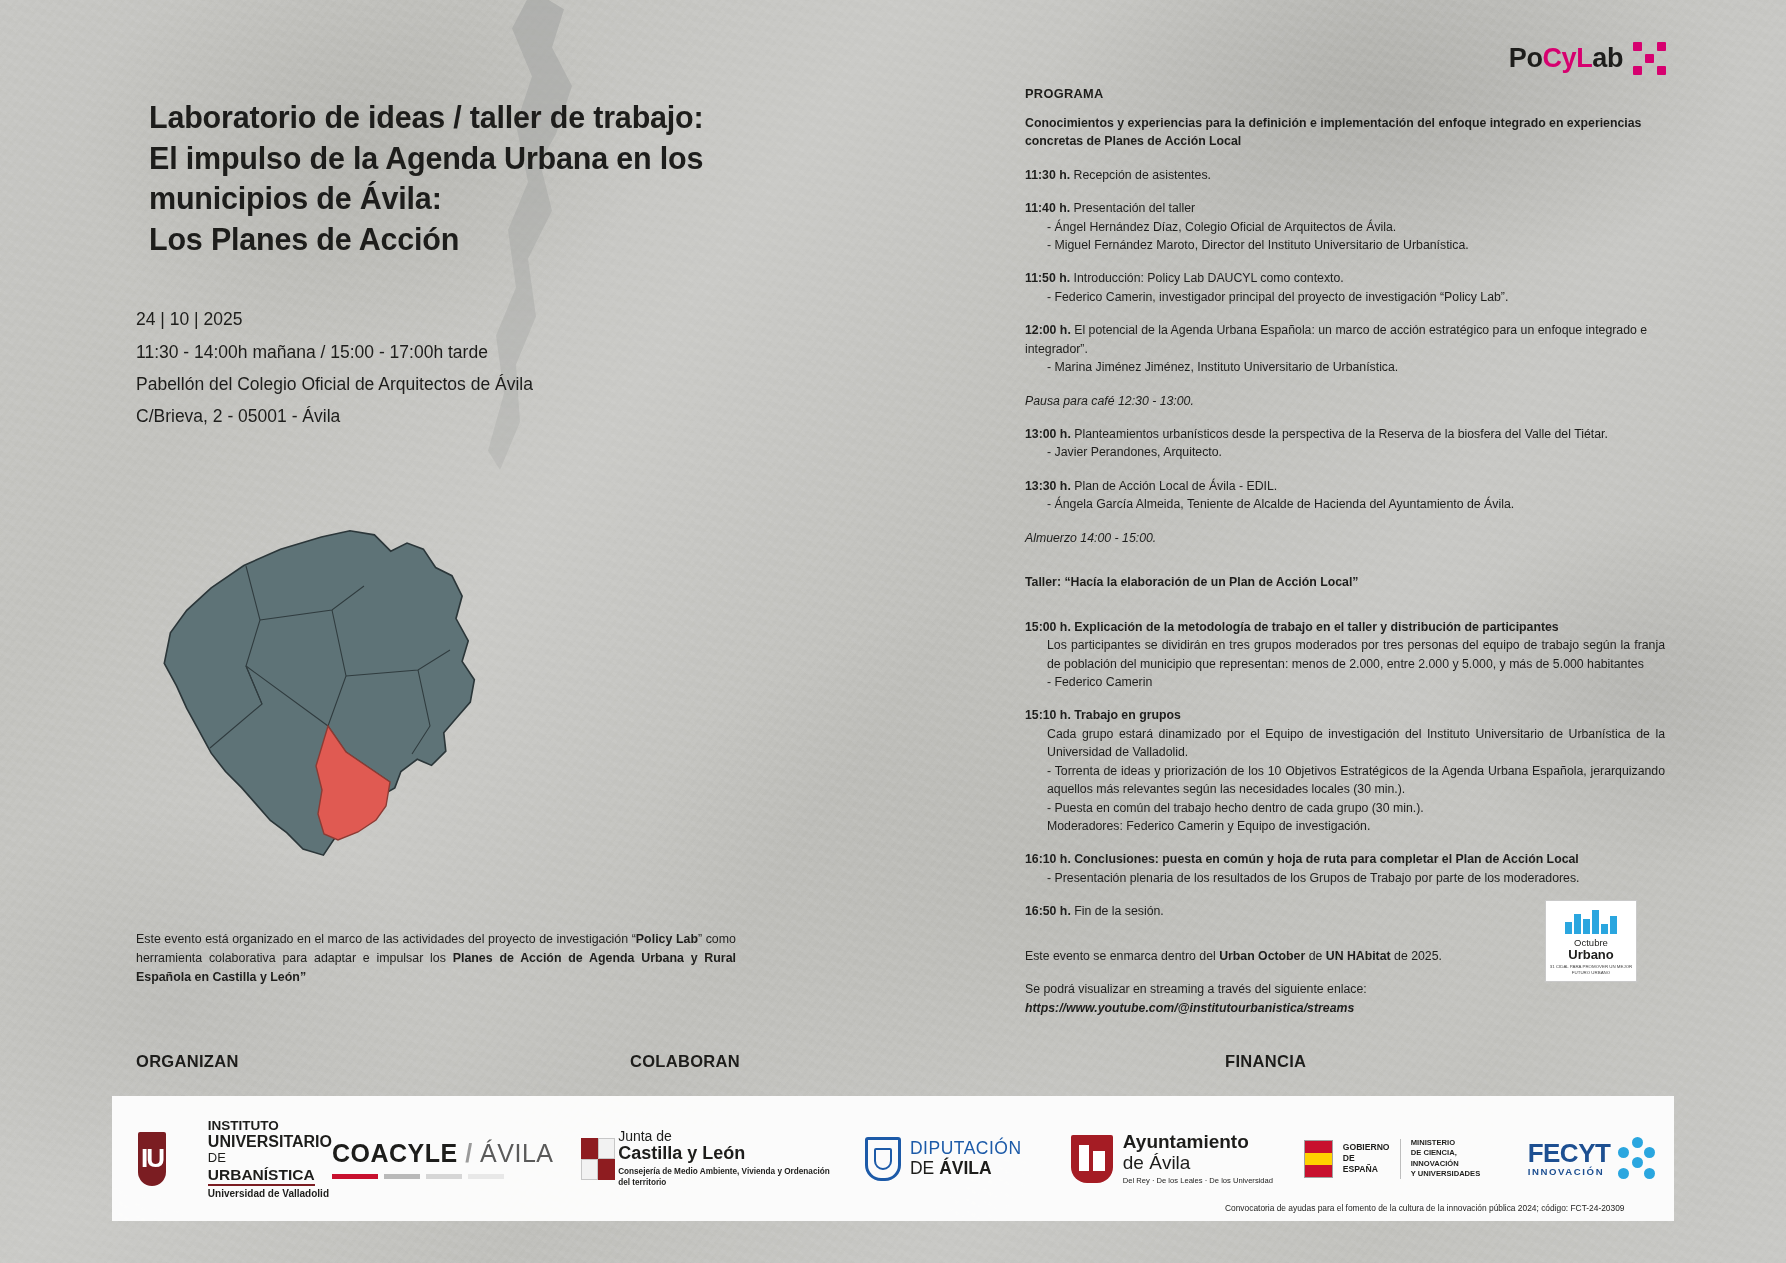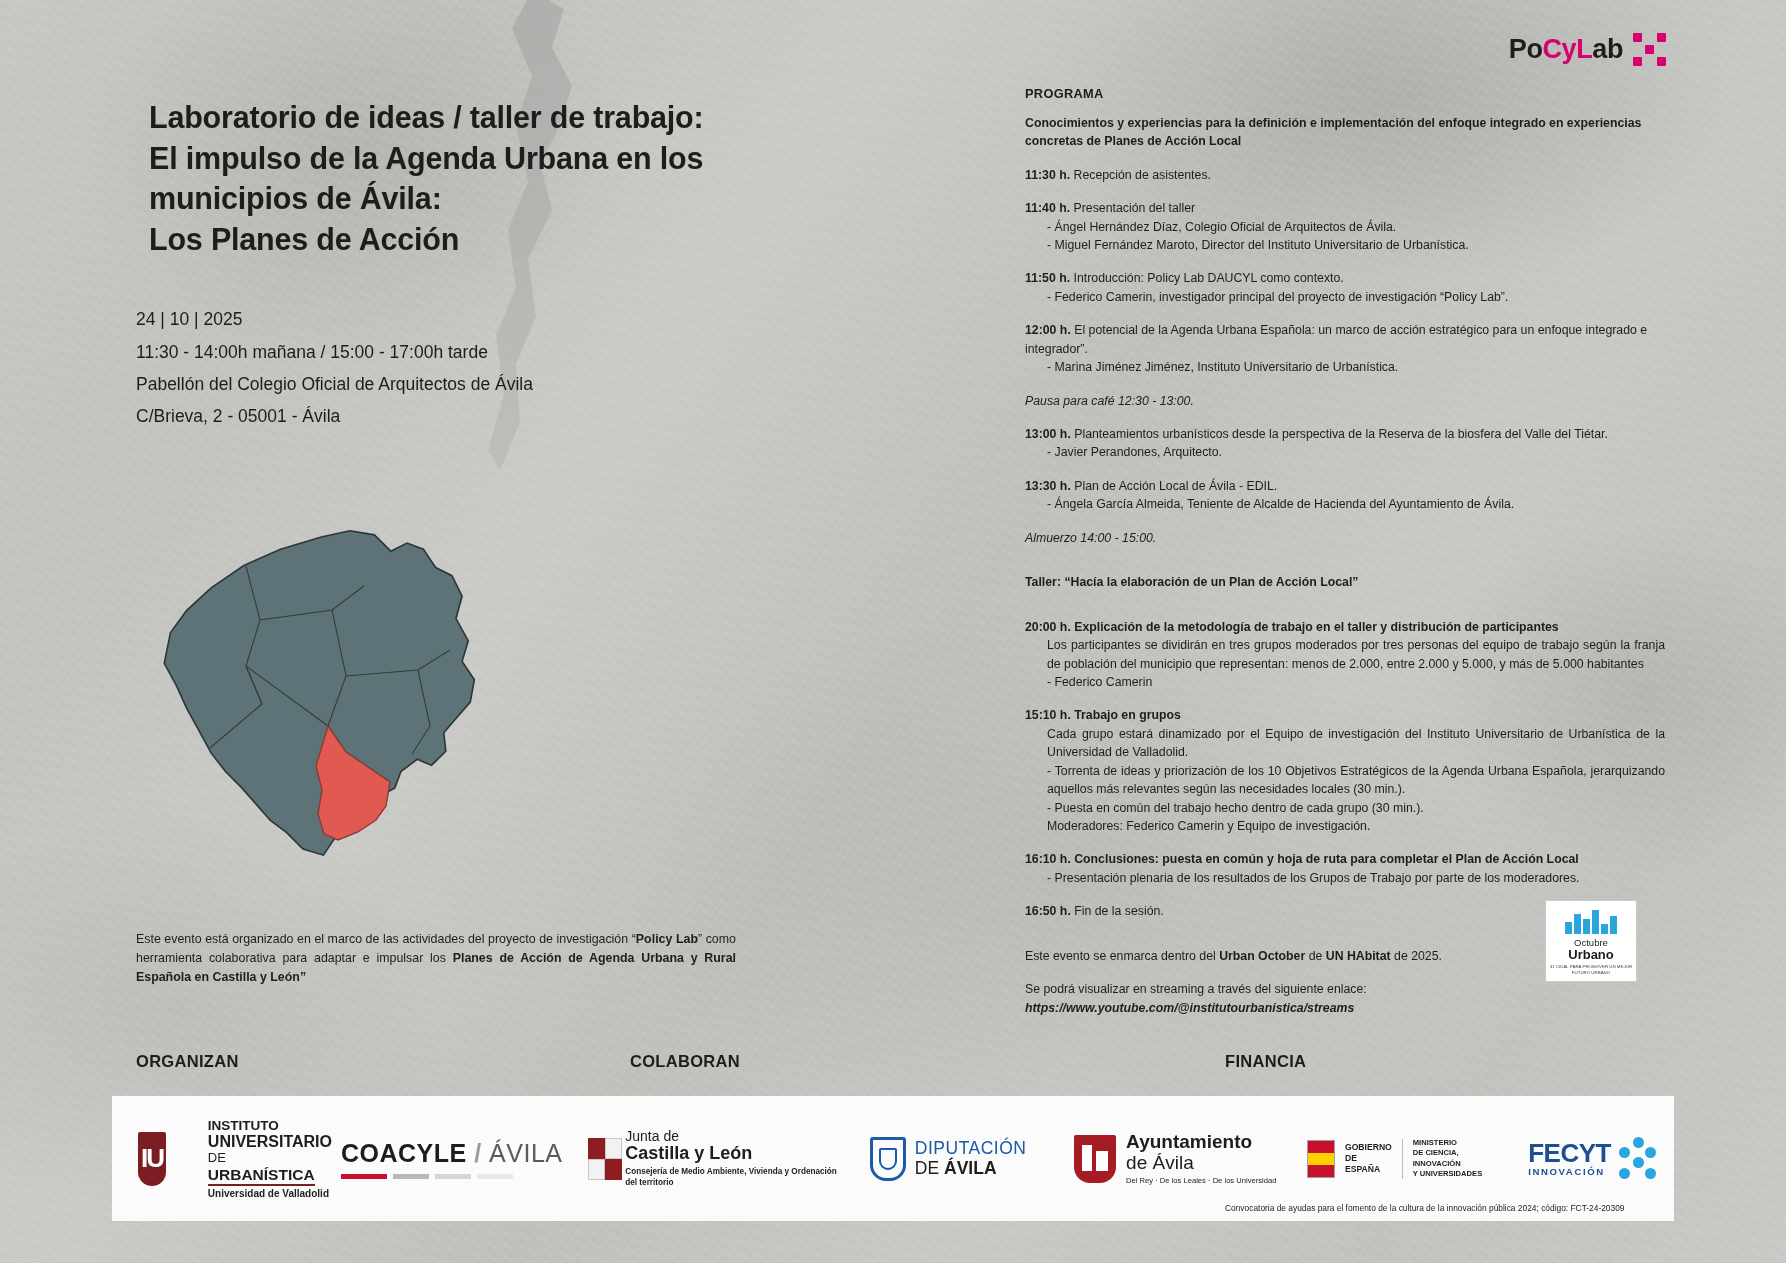--- a/index.html
+++ b/index.html
@@ -39,21 +39,21 @@
     width: 200px; height: 480px;
     background: linear-gradient(to bottom, rgba(150,152,150,0.85), rgba(158,160,158,0.5));
     clip-path: polygon(46% 0%, 62% 4%, 56% 12%, 66% 20%, 58% 30%, 50% 36%, 56% 46%, 44% 56%, 48% 68%, 38% 78%, 40% 90%, 30% 100%, 24% 96%, 32% 84%, 28% 72%, 38% 62%, 34% 50%, 44% 40%, 38% 28%, 46% 18%, 36% 8%);
     filter: blur(1.2px);
     opacity: 0.8;
   }
   #bg-veil { position: absolute; inset: 0; background: rgba(208,208,202,0.28); }
 
   
   .policylab {
-    position: absolute; right: 120px; top: 33px;
+    position: absolute; right: 120px; top: 42px;
     display: flex; align-items: center; gap: 10px;
   }
   .policylab .txt {
     font-size: 27px; font-weight: bold; letter-spacing: -0.4px;
     color: #1d1d1b;
   }
   .policylab .txt .mag { color: #d6006f; }
   .policylab .dots { display: grid; grid-template-columns: repeat(3, 9px); gap: 3px; }
   .policylab .dots i { display:block; width: 9px; height: 9px; background: #d6006f; border-radius: 1px; }
   .policylab .dots i.off { background: transparent; }
@@ -124,21 +124,21 @@
     border-radius: 2px 2px 14px 14px;
   }
   .iuu .txt { line-height: 1.12; color: #1d1d1b; margin-left: 32px; }
   .iuu .txt .r1 { font-size: 13.5px; font-weight: bold; }
   .iuu .txt .r2 { font-size: 16px; font-weight: bold; }
   .iuu .txt .r3 { font-size: 13px; }
   .iuu .txt .r4 { font-size: 15.5px; font-weight: bold; border-bottom: 2px solid #7b1d22; display:inline-block; padding-bottom:1px;}
   .iuu .txt .r5 { font-size: 10px; font-weight: bold; margin-top: 2px; }
 
   
-  .coacyle { flex-direction: column; align-items: flex-start; gap: 6px; margin-left: 9px; }
+  .coacyle { flex-direction: column; align-items: flex-start; gap: 6px; }
   .coacyle .row1 { font-size: 25px; font-weight: bold; color: #1d1d1b; letter-spacing: 0.5px; }
   .coacyle .row1 .slash { color: #9a9a9a; font-weight: bold; }
   .coacyle .row1 .av { color: #5a5a5a; font-weight: normal; }
   .coacyle .bars { display:flex; gap: 6px; align-items:center; }
   .coacyle .bars i { display:block; height:5px; }
   .coacyle .bars i.red { width: 46px; background: #c8102e; }
   .coacyle .bars i.g1 { width: 36px; background: #b9b9b9; }
   .coacyle .bars i.g2 { width: 36px; background: #d6d6d6; }
   .coacyle .bars i.g3 { width: 36px; background: #e8e8e8; }
 
@@ -303,21 +303,21 @@
     <span class="sub">- Ángela García Almeida, Teniente de Alcalde de Hacienda del Ayuntamiento de Ávila.</span>
   </div>
 
   <div class="item ital">Almuerzo 14:00 - 15:00.</div>
 
   <div class="item mt-lg">
     <b>Taller: “Hacía la elaboración de un Plan de Acción Local”</b>
   </div>
 
   <div class="item mt-lg">
-    <b>20:00 h.</b>
+    <b>15:00 h.</b>
     <b>Explicación de la metodología de trabajo en el taller y distribución de participantes</b>
     <span class="sub just">Los participantes se dividirán en tres grupos moderados por tres personas del equipo de trabajo según la franja de población del municipio que representan: menos de 2.000, entre 2.000 y 5.000, y más de 5.000 habitantes</span>
     <span class="sub">- Federico Camerin</span>
   </div>
 
   <div class="item">
     <b>15:10 h.</b>
     <b>Trabajo en grupos</b>
     <span class="sub just">Cada grupo estará dinamizado por el Equipo de investigación del Instituto Universitario de Urbanística de la Universidad de Valladolid.</span>
     <span class="sub just">- Torrenta de ideas y priorización de los 10 Objetivos Estratégicos de la Agenda Urbana Española, jerarquizando aquellos más relevantes según las necesidades locales (30 min.).</span>

